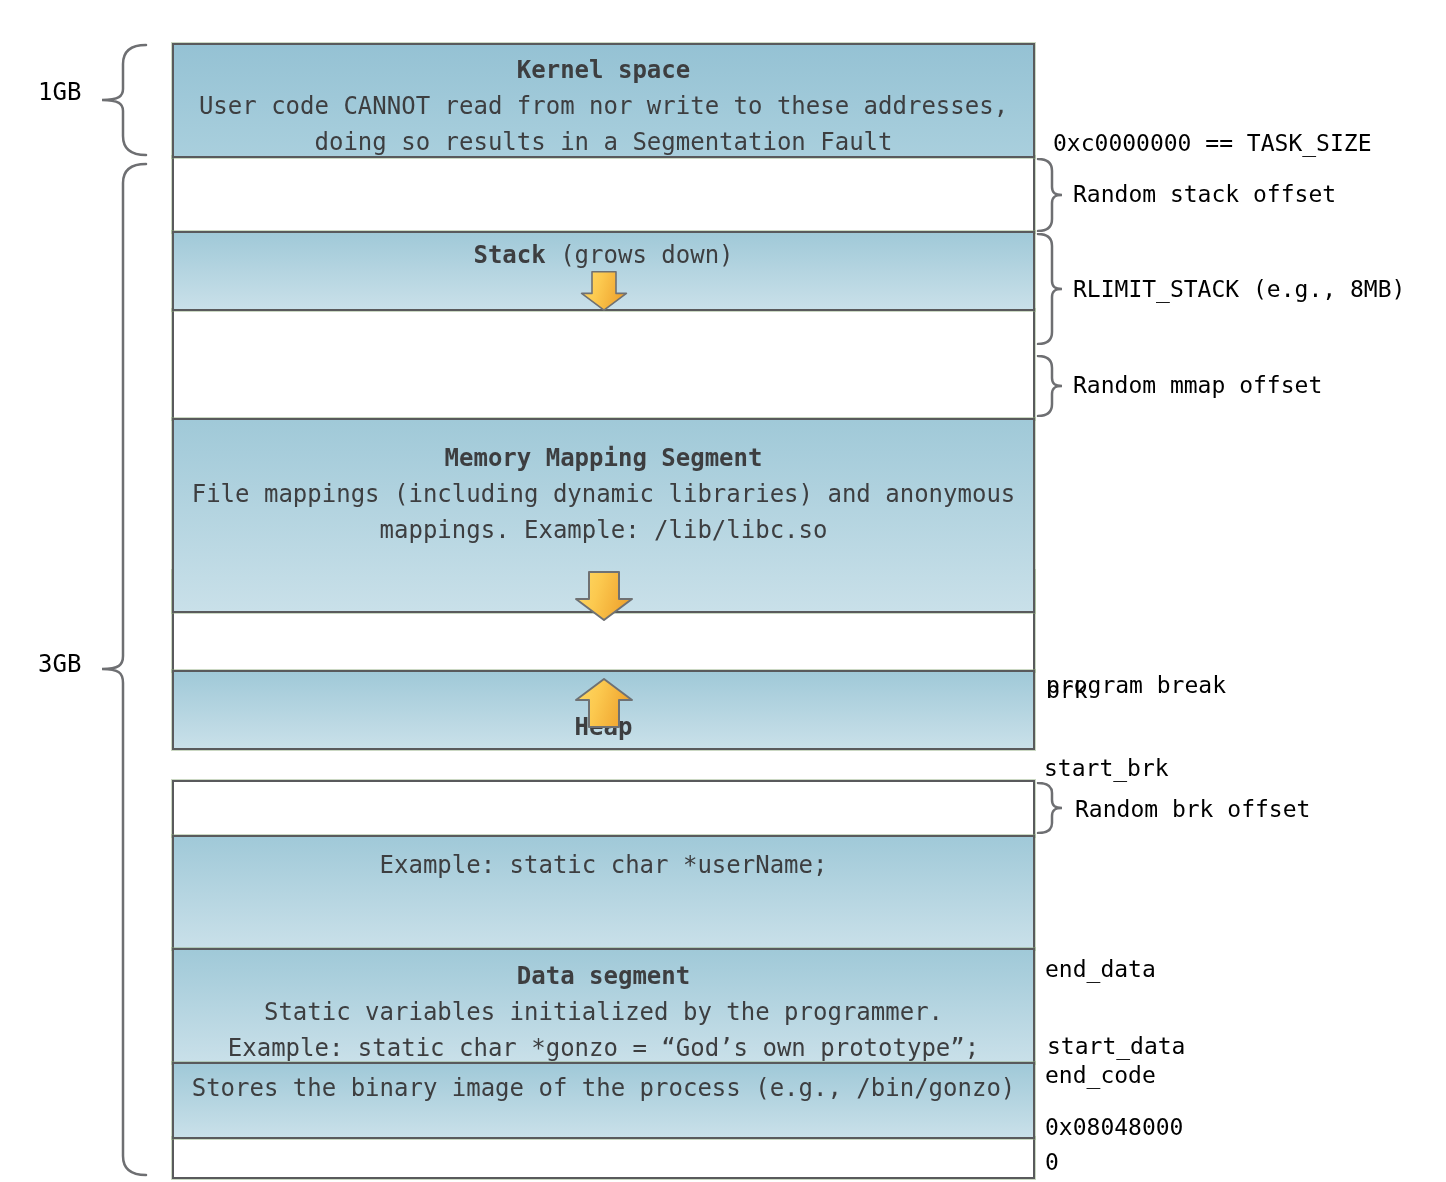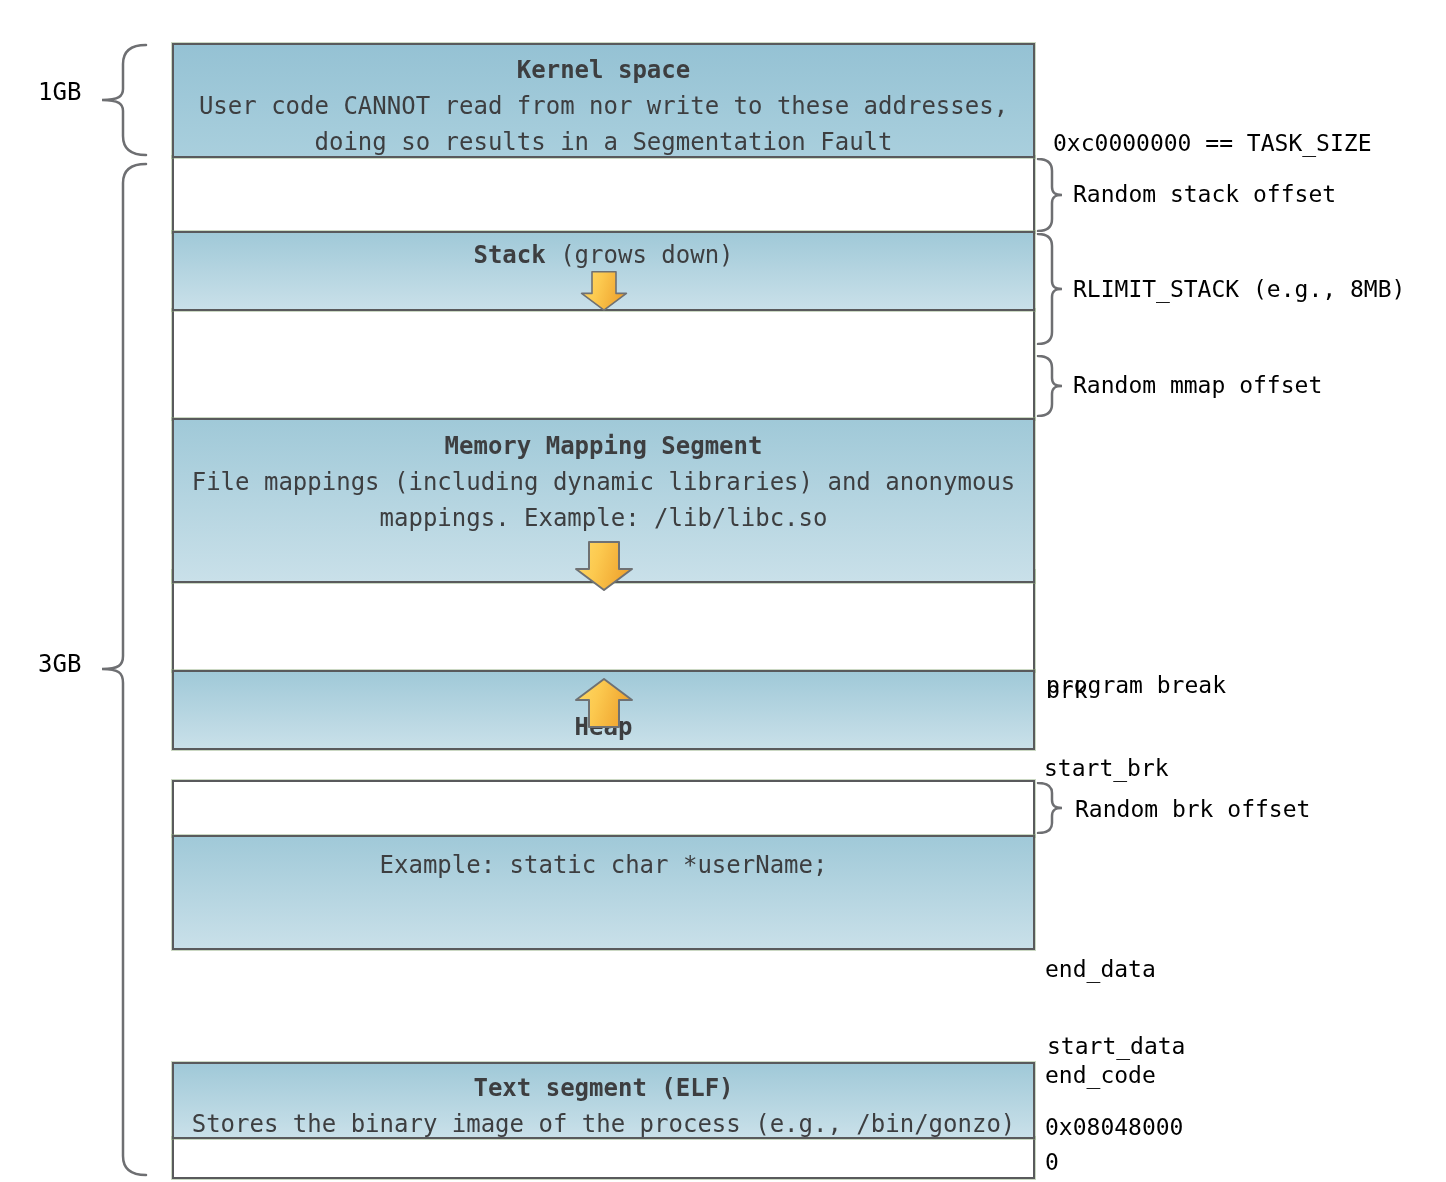--- a/index.html
+++ b/index.html
@@ -17,21 +17,21 @@
   }
   .blue{background:linear-gradient(180deg,#a0c9d8 0%,#c9e0e9 100%);}
   .kernel-fill{background:linear-gradient(180deg,#95c2d4 0%,#a9cfdd 100%);}
   .white{background:#ffffff;}
   .bt{font-weight:bold;}
   
   .seg-kernel{top:43px;height:115px;padding-top:7px;z-index:2;}
   .seg-gap1{top:156px;height:77px;z-index:1;}
   .seg-stack{top:231px;height:80px;padding-top:4px;z-index:2;}
   .seg-gap2{top:309px;height:111px;z-index:1;}
-  .seg-mmap{top:418px;height:165px;padding-top:8px;z-index:2;}
+  .seg-mmap{top:418px;height:195px;padding-top:20px;z-index:2;}
   .seg-gap3{top:570px;height:102px;z-index:1;}
   .seg-heap{top:670px;height:80px;z-index:2;padding-left:12px;}
   .seg-gap4{top:780px;height:57px;z-index:1;}
   .seg-bss{top:835px;height:115px;padding-top:10px;z-index:2;}
   .seg-data{top:948px;height:116px;padding-top:8px;z-index:2;}
   .seg-text{top:1062px;height:77px;padding-top:6px;z-index:2;}
   .seg-gap5{top:1137px;height:42px;z-index:1;}
   
   .arrow{position:absolute;left:50%;transform:translateX(-50%);z-index:5;}
   .arrow-stack{bottom:-2px;}
@@ -118,23 +118,27 @@
     </svg>
     <div class="bt heap-title">Heap</div>
   </div>
 
   <div class="box white seg-gap4"></div>
 
   <div class="box blue seg-bss">
     <div>Example: static char *userName;</div>
   </div>
 
+  <div class="box blue seg-data">
+    <div class="bt">Data segment</div>
+    <div>Static variables initialized by the programmer.</div>
+    <div>Example: static char *gonzo = “God’s own prototype”;</div>
+  </div>
 
   <div class="box blue seg-text">
-    <div class="bt">Text segment (ELF)</div>
     <div>Stores the binary image of the process (e.g., /bin/gonzo)</div>
   </div>
 
   <div class="box white seg-gap5"></div>
 
   <svg class="brace" style="left:1036px;top:158px;" width="28" height="74" viewBox="0 0 28 74">
     <path d="M2,1 C12,1 16,6 16,13 L16,29 C16,35 19,37 26,37 C19,37 16,39 16,45 L16,61 C16,68 12,73 2,73"></path>
   </svg>
   <svg class="brace" style="left:1036px;top:233px;" width="28" height="112" viewBox="0 0 28 112">
     <path d="M2,1 C12,1 16,6 16,13 L16,48 C16,54 19,56 26,56 C19,56 16,58 16,64 L16,99 C16,106 12,111 2,111"></path>

